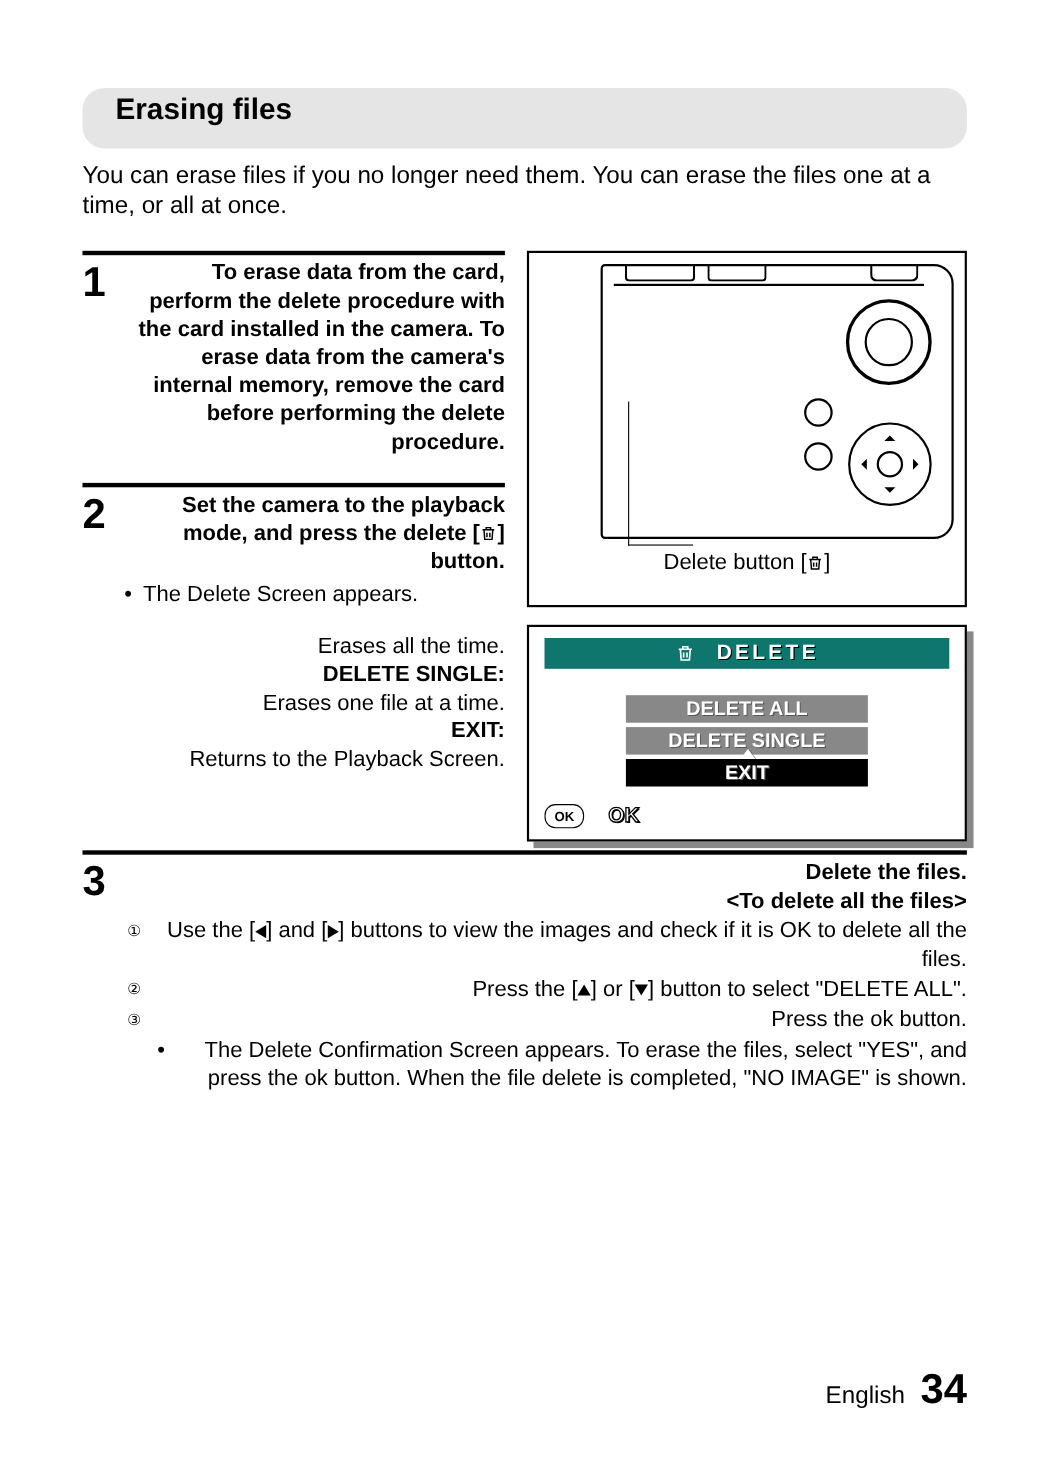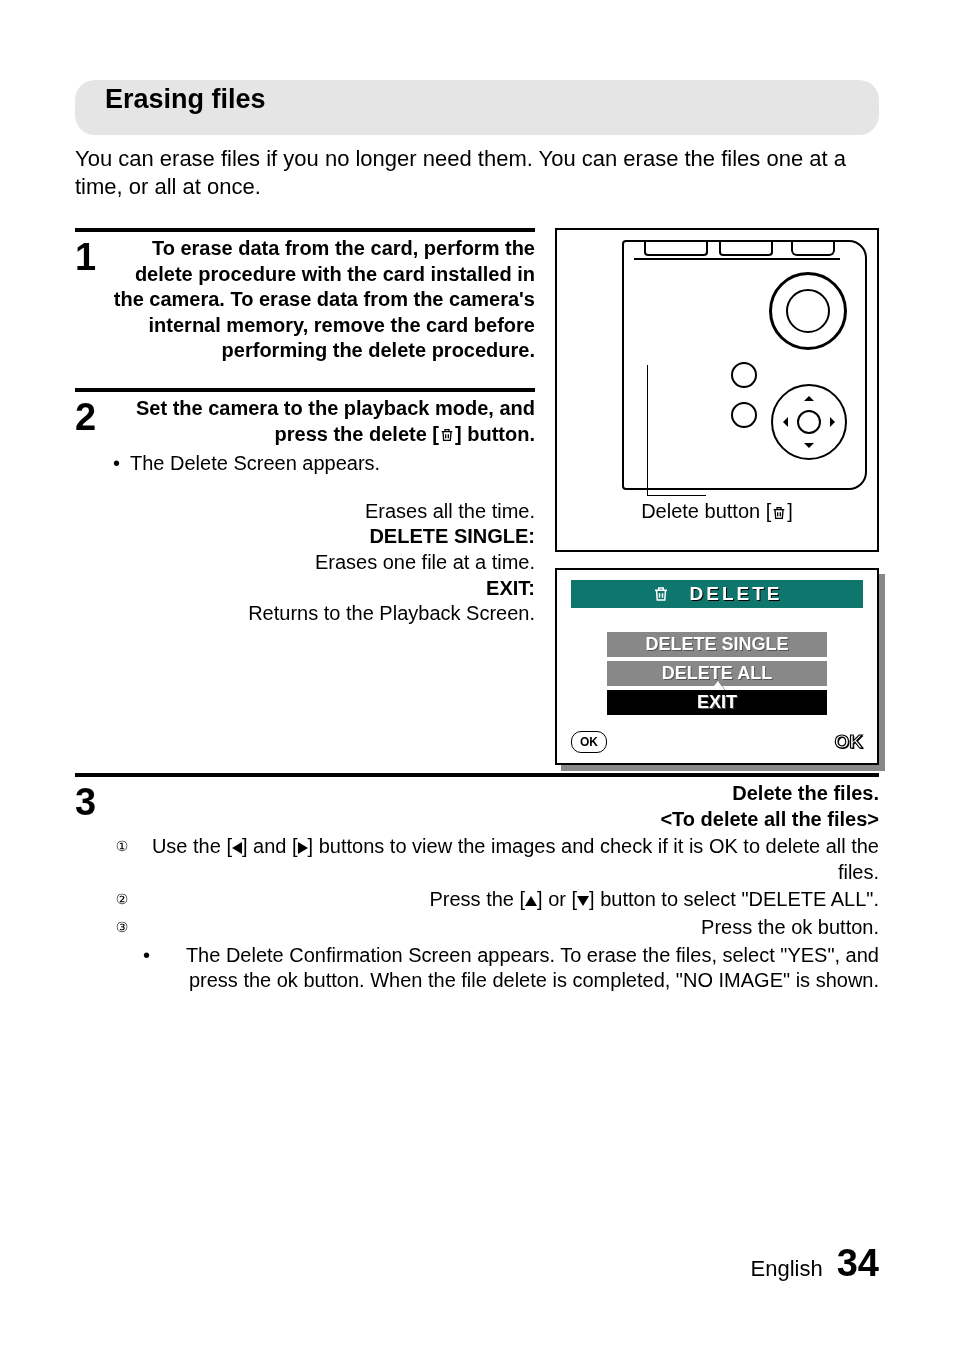--- a/index.html
+++ b/index.html
@@ -62,21 +62,21 @@
   .upper-flex {
     display: flex;
     gap: 20px;
     align-items: stretch;
   }
   .left-col {
     flex: 1;
     min-width: 0;
   }
   .right-col {
-    width: 324px;
+    width: 400px;
     flex: none;
   }
   .camera-box {
     border: 2px solid #000;
     height: 320px;
     position: relative;
     background: #fff;
   }
   .camera-body {
     position: absolute;
@@ -226,21 +226,20 @@
   .screen-footer {
     margin-top: 16px;
     font-weight: bold;
     font-size: 19px;
     color: #fff;
     text-shadow: 1px 1px 0 #000;
     -webkit-text-stroke: 1.2px #000;
     display: flex;
     align-items: center;
     gap: 22px;
-    justify-content: space-between;
   }
   .ok-bubble {
     display: inline-flex;
     align-items: center;
     justify-content: center;
     min-width: 26px;
     height: 20px;
     padding: 0 4px;
     border: 1.5px solid #000;
     border-radius: 10px;
@@ -380,22 +379,22 @@
       <div class="screen-panel">
         <div class="screen-header">
           <span class="trash-icon">
               <svg width="18" height="18" viewBox="0 0 24 24">
                 <path fill="none" stroke="#fff" stroke-width="2" d="M4 7h16M9 7V4h6v3M6 7l1 13h10l1-13M10 11v6M14 11v6"></path>
               </svg>
             </span>
           <span>DELETE</span>
         </div>
         <div class="screen-options">
+          <div class="opt">DELETE ALL</div>
           <div class="opt">DELETE SINGLE</div>
-          <div class="opt">DELETE ALL</div>
           <div class="opt selected">
             <span class="sel-tri"></span>
             <span>EXIT</span>
           </div>
         </div>
         <div class="screen-footer">
           <span class="ok-bubble">OK</span>
           <span>OK</span>
         </div>
       </div>

